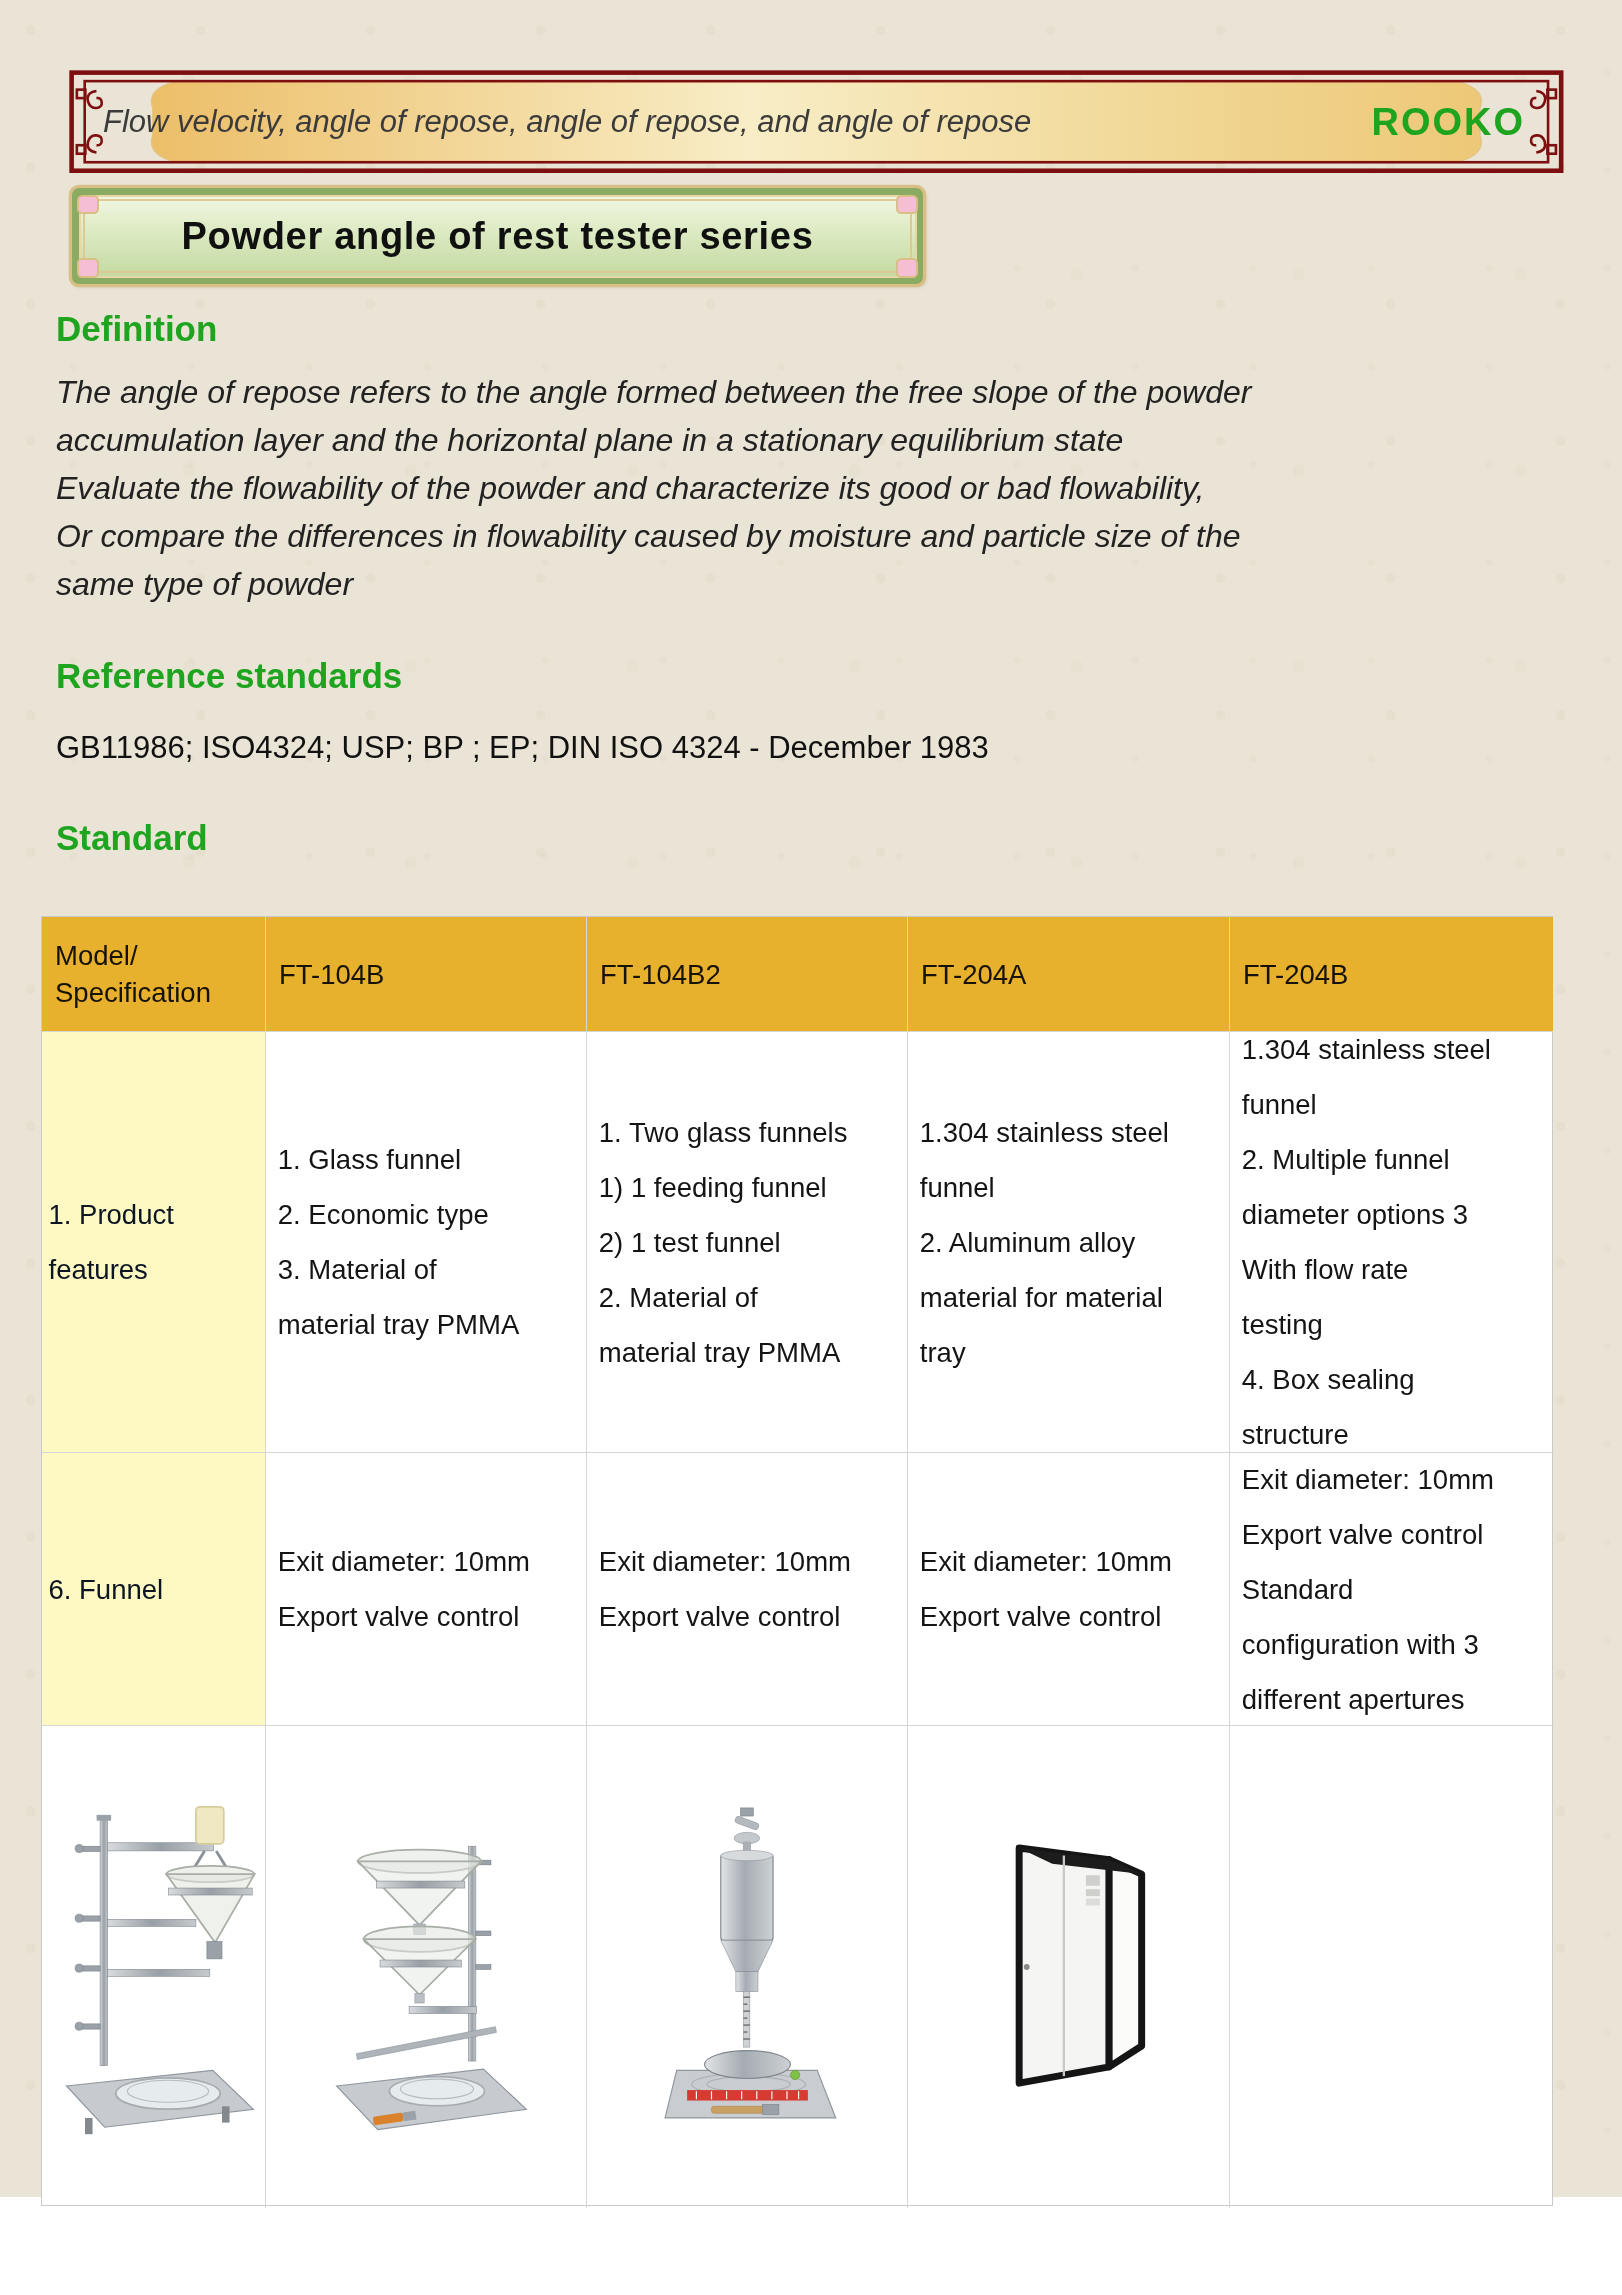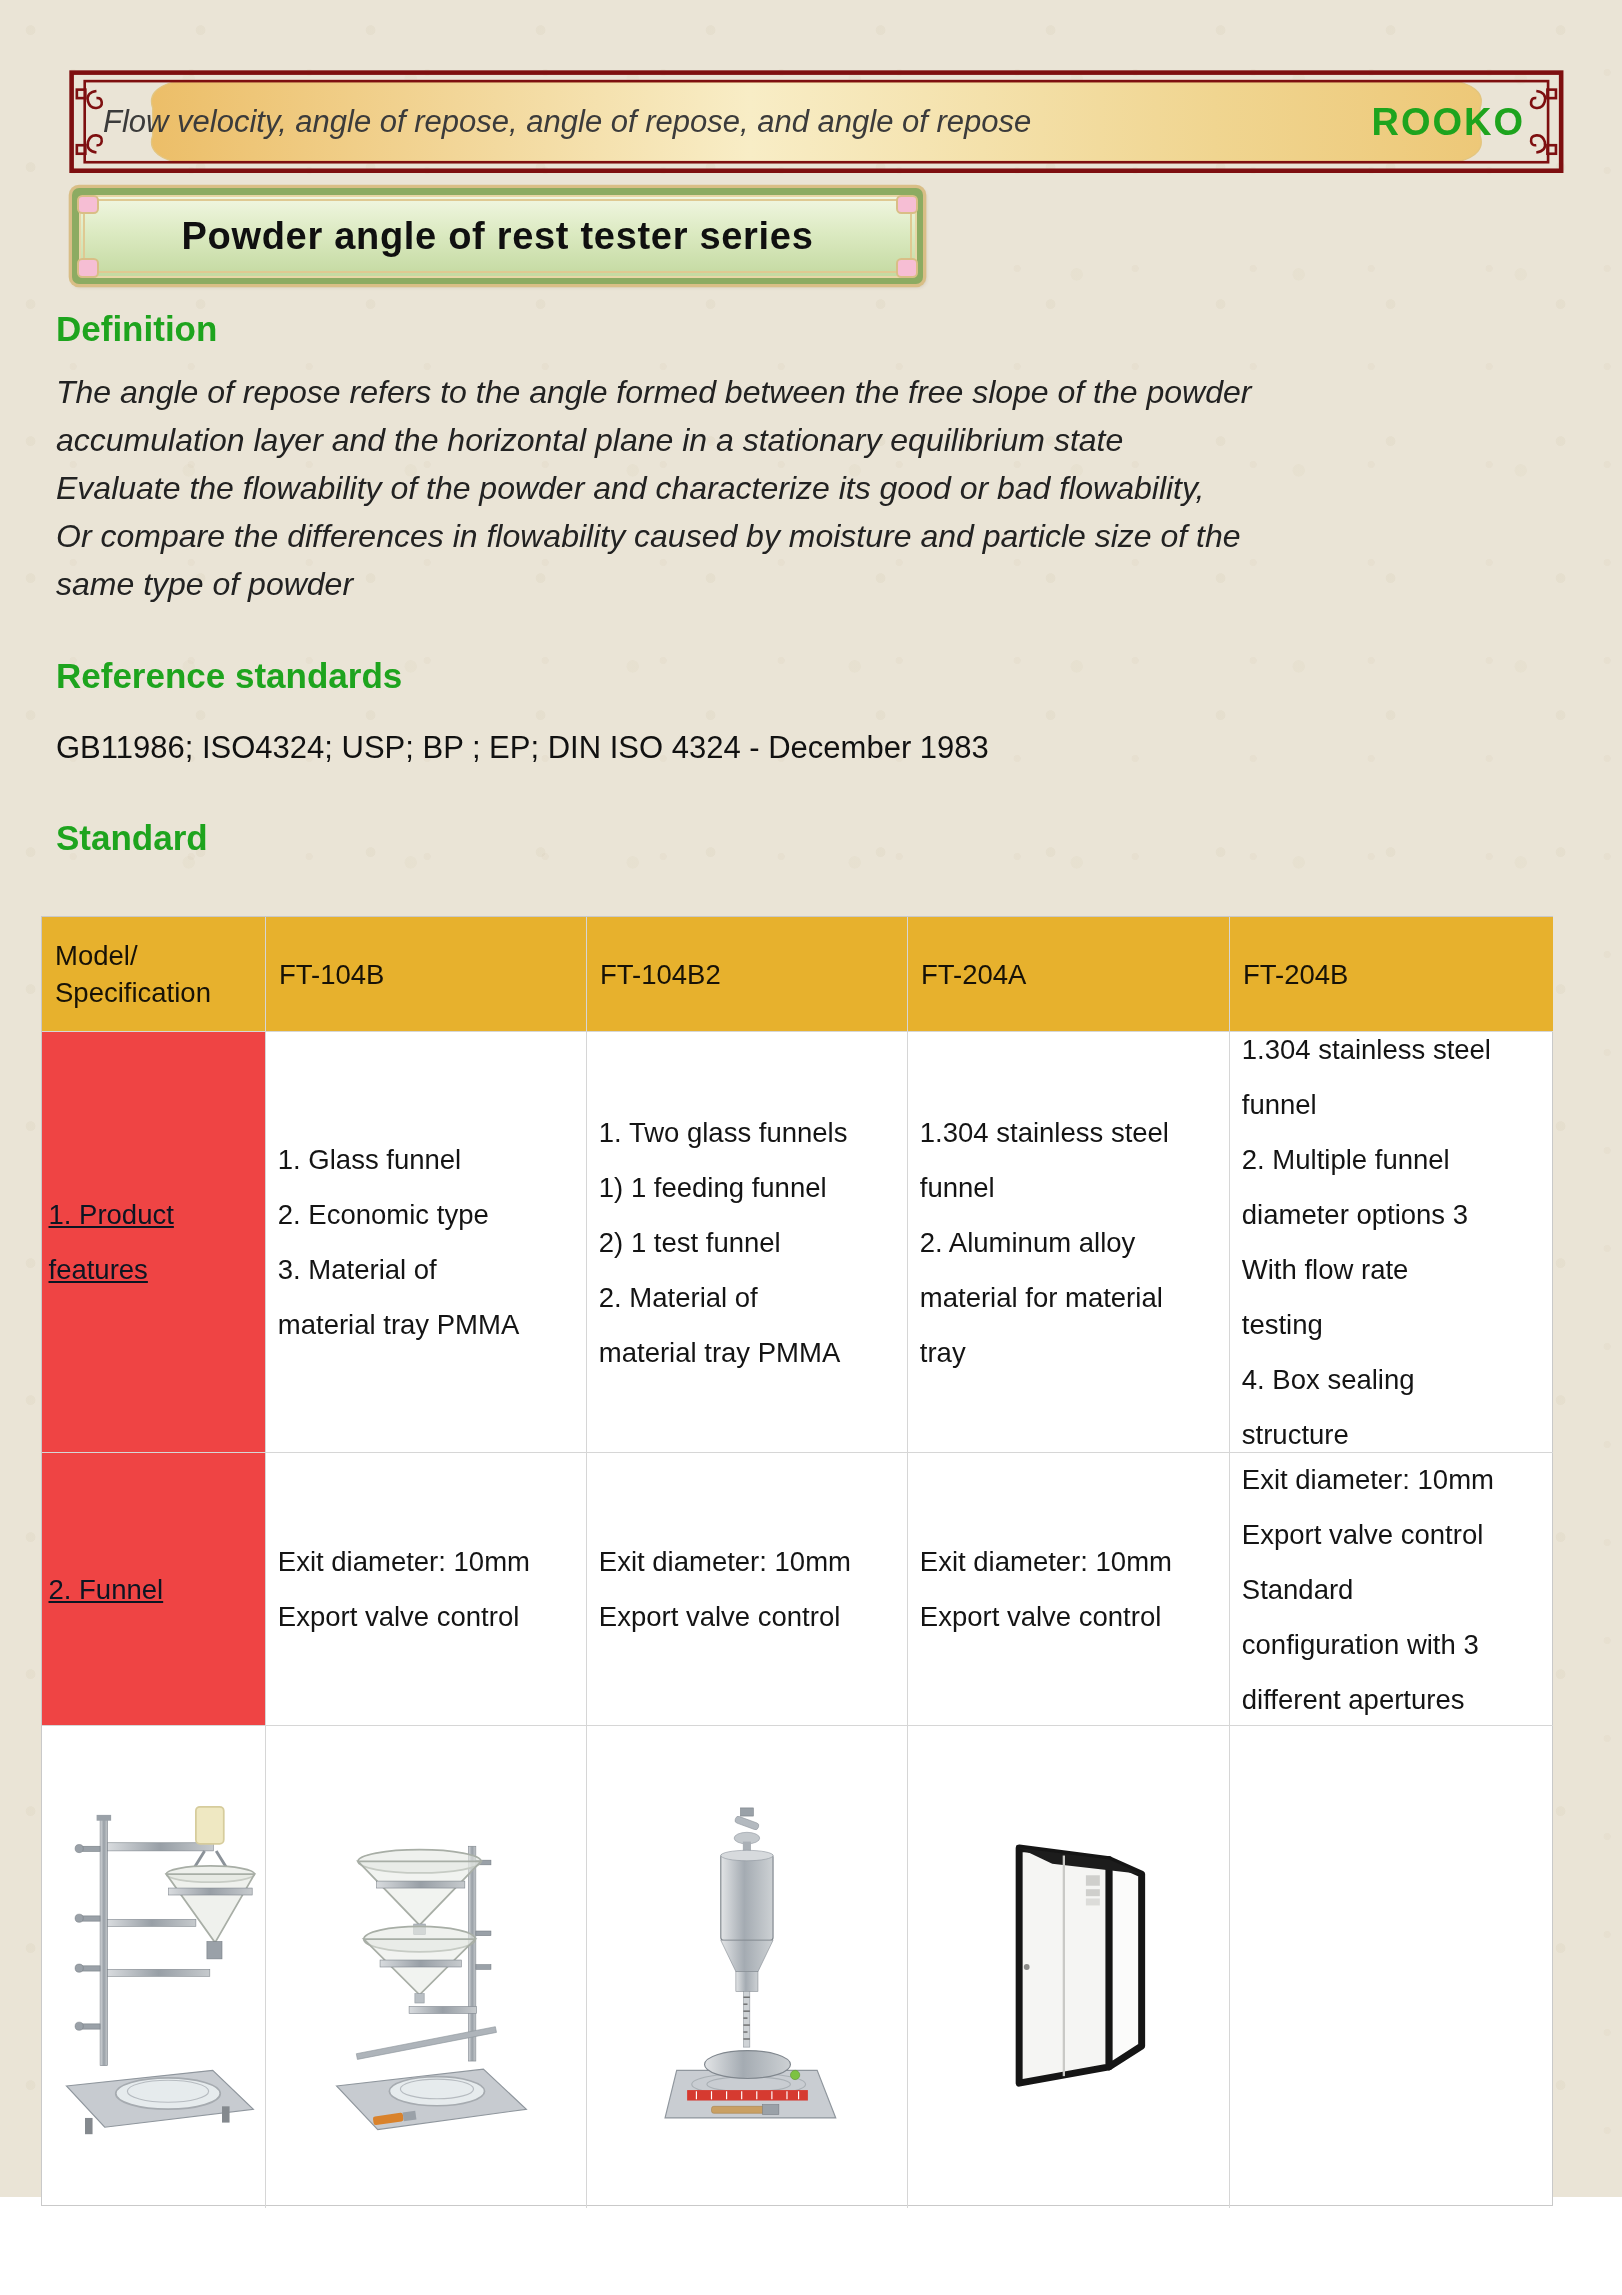--- a/index.html
+++ b/index.html
@@ -42,21 +42,21 @@
   
   .ptable{position:absolute;left:41px;top:916px;width:1512px;height:1290px;
     display:grid;grid-template-columns:224px 321px 321px 322px 323px;
     grid-template-rows:115px 421px 273px 482px;
     background:#fff;border:1.3px solid #C9C9C9;box-sizing:border-box;}
   .cell{border-right:1.3px solid #D6D6D6;border-bottom:1.3px solid #D6D6D6;box-sizing:border-box;
     display:flex;align-items:center;font-size:27.5px;line-height:55px;white-space:pre-line;}
   .cell:nth-child(5n){border-right:none;}
   .cell.lastrow{border-bottom:none;}
   .hcell{background:#E7B12D;padding:6.5px 3.9px 6.5px 13px;line-height:37px;color:#171207;}
-  .lcell{background:#ef4444;padding:6.5px 3.9px 6.5px 6.5px;color:#0c1522;text-decoration:underline;}
+  .lcell{background:#fef9c3;padding:6.5px 3.9px 6.5px 6.5px;color:#0c1522;}
   .tcell{padding:10.5px 6.5px 10.5px 11.8px;color:#141414;}
   .icell{justify-content:center;align-items:center;padding:5.2px;}
 </style>
 </head>
 <body>
 
 <div class="page">
 
   <div class="banner">
     <svg viewBox="0 0 2285 158">
@@ -136,21 +136,21 @@
 tray</div>
     <div class="cell tcell">1.304 stainless steel
 funnel
 2. Multiple funnel
 diameter options 3
 With flow rate
 testing
 4. Box sealing
 structure</div>
 
-    <div class="cell lcell">2. Funnel</div>
+    <div class="cell lcell">6. Funnel</div>
     <div class="cell tcell">Exit diameter: 10mm
 Export valve control</div>
     <div class="cell tcell">Exit diameter: 10mm
 Export valve control</div>
     <div class="cell tcell">Exit diameter: 10mm
 Export valve control</div>
     <div class="cell tcell">Exit diameter: 10mm
 Export valve control
 Standard
 configuration with 3

